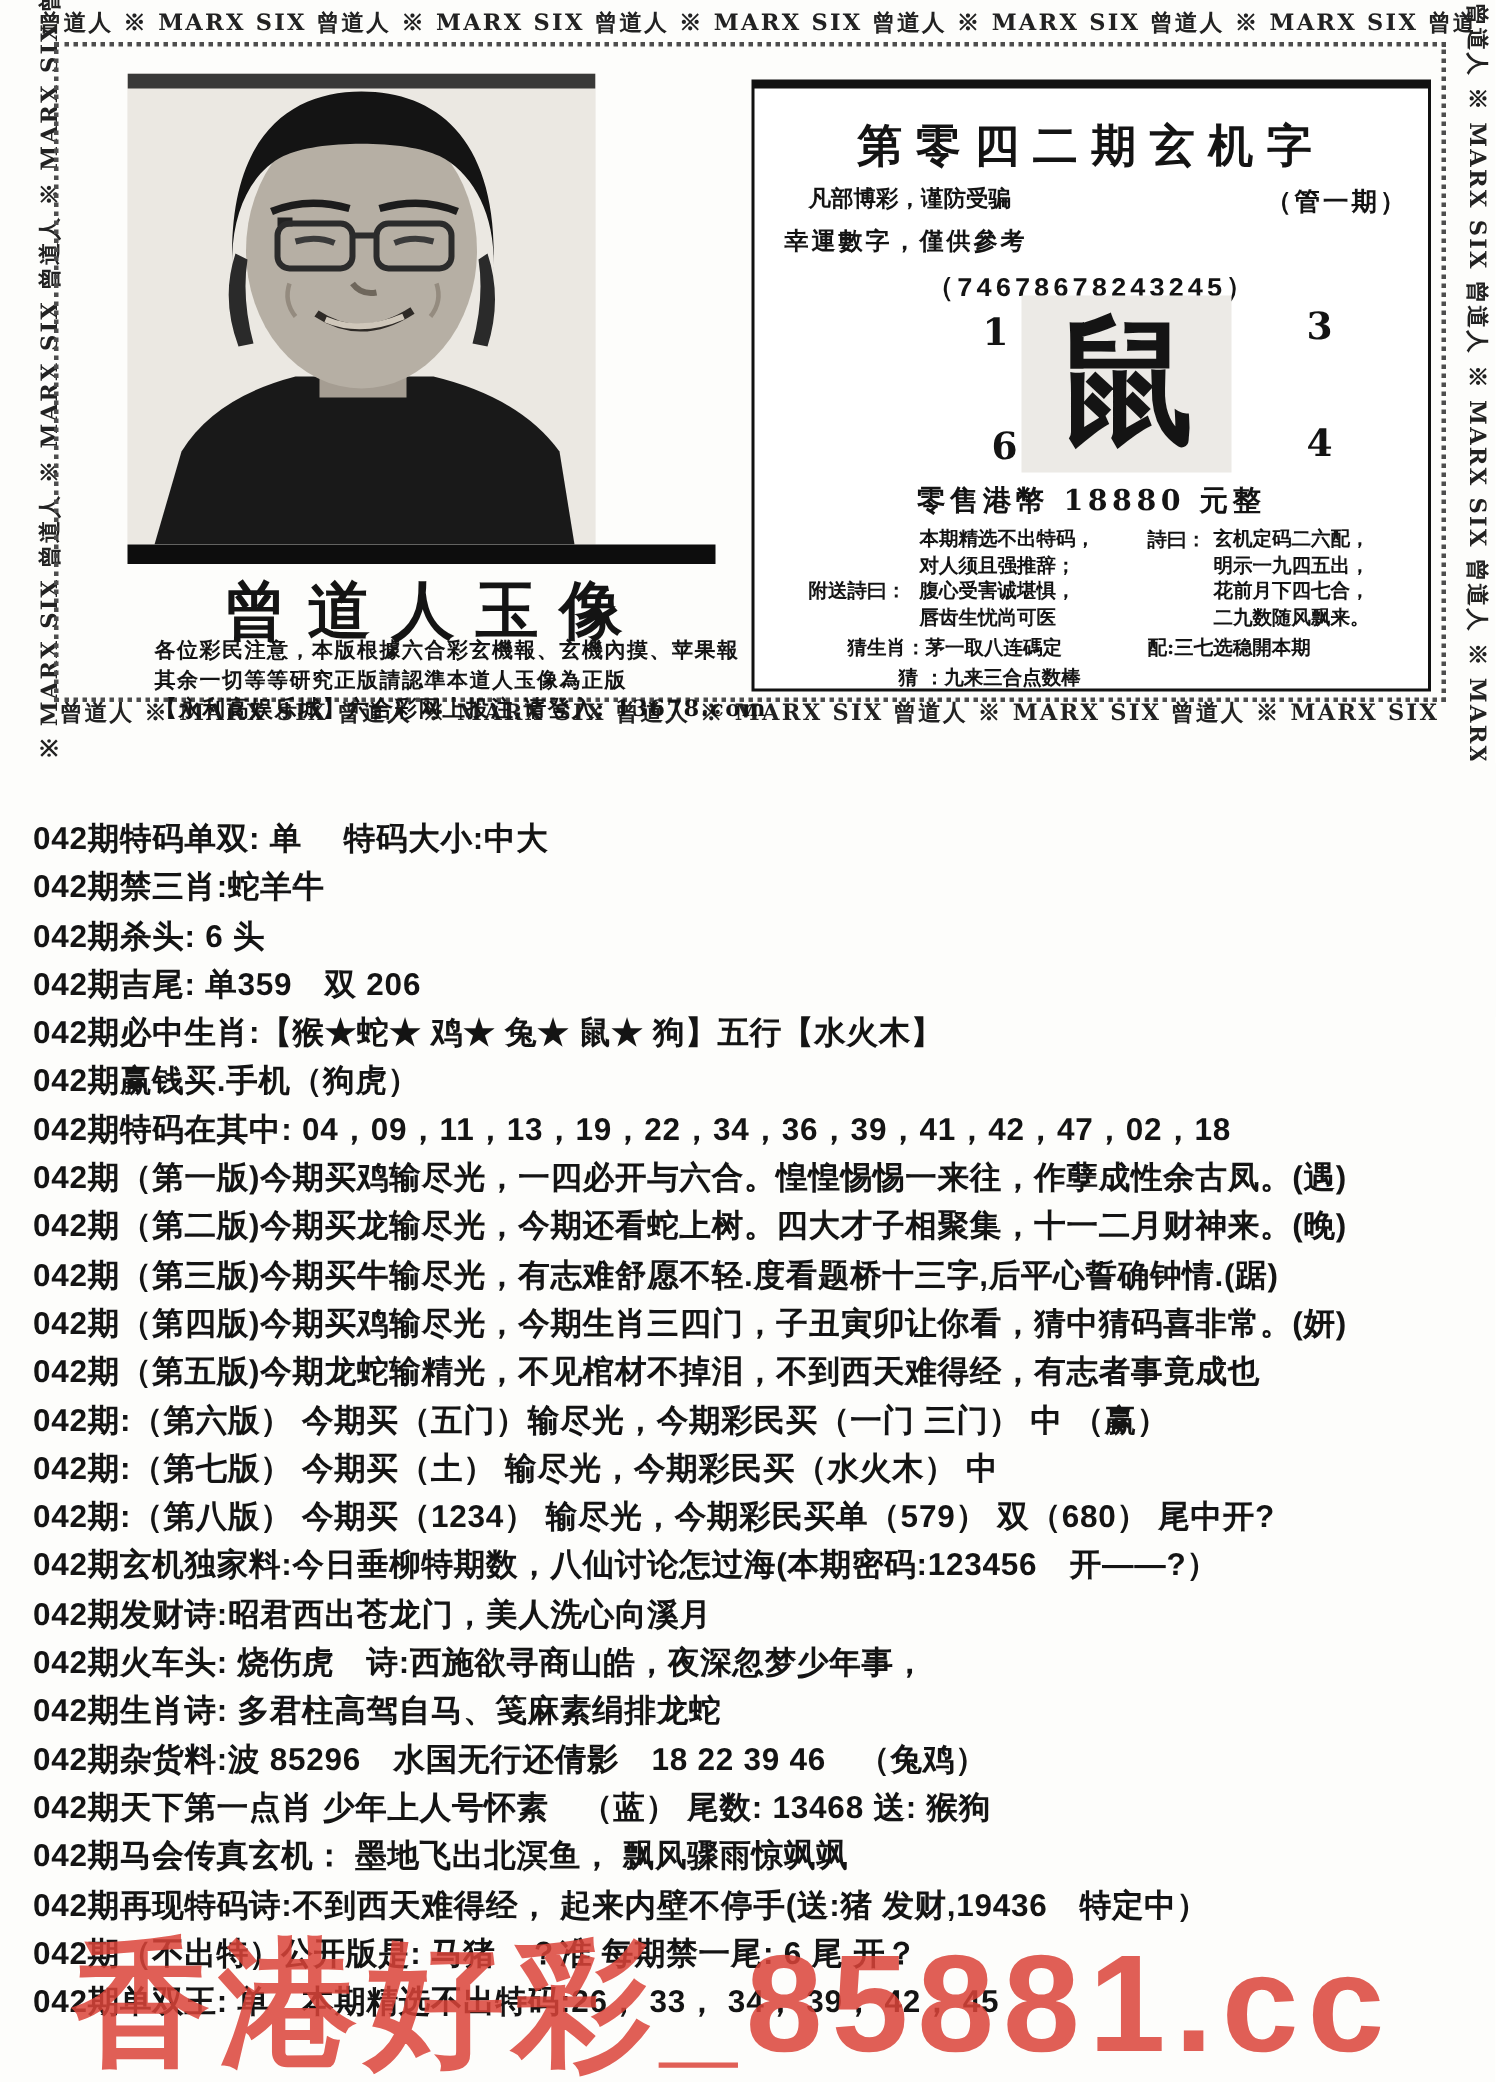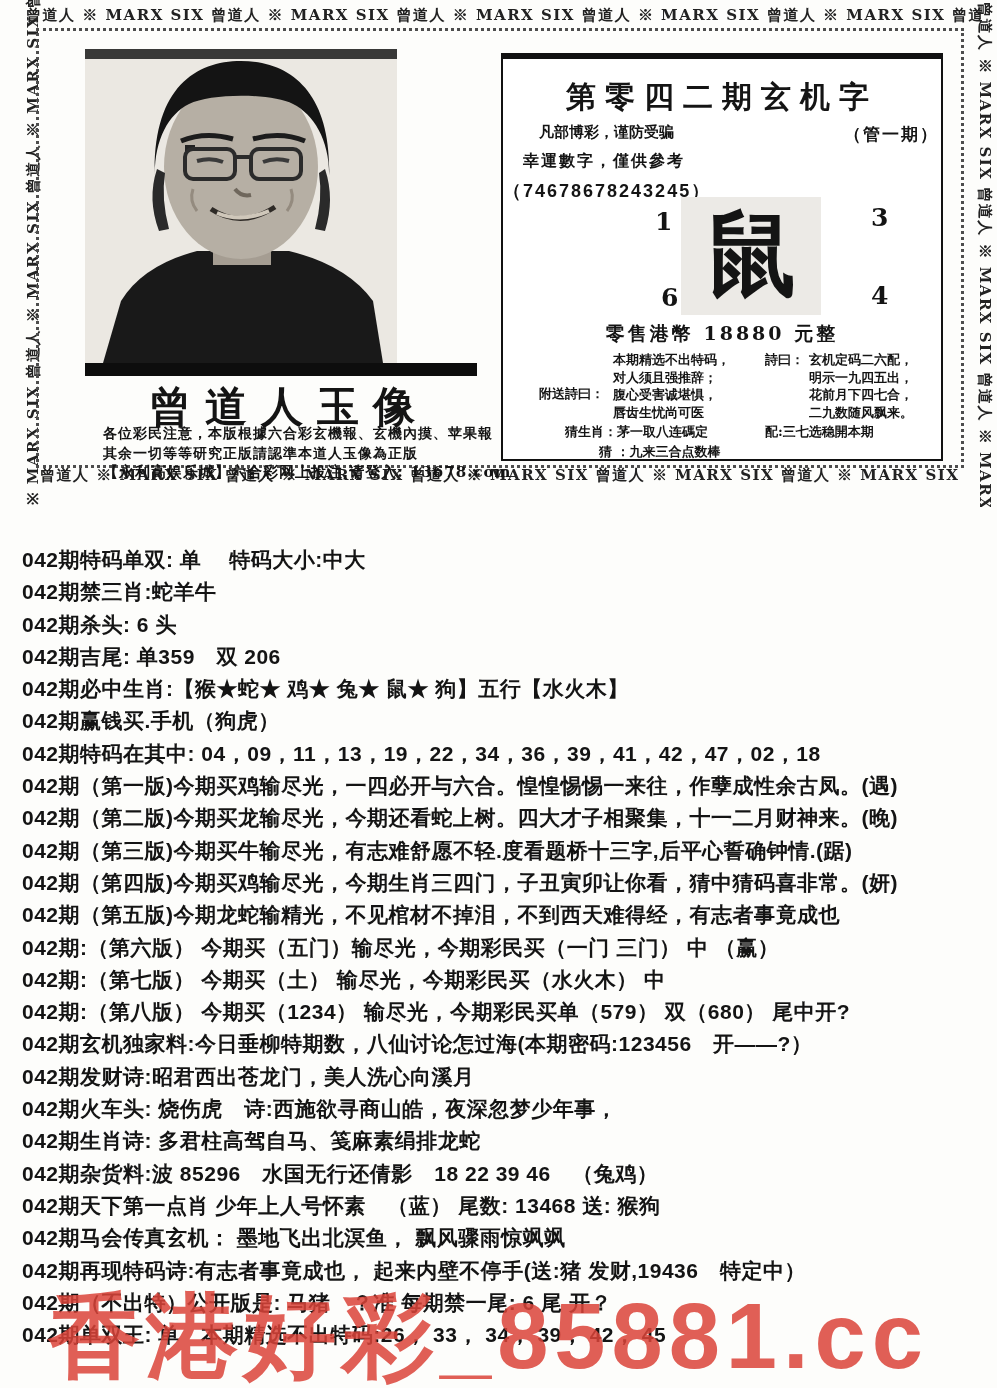--- a/index.html
+++ b/index.html
@@ -22,29 +22,29 @@
   .photo-bar{position:absolute;left:46px;top:332px;width:392px;height:13px;background:#0d0d0d;}
   .portrait-title{position:absolute;left:50px;top:348px;width:400px;text-align:center;
       font-family:"DejaVu Serif",serif;font-weight:700;font-size:42px;letter-spacing:14px;}
   .pnote{position:absolute;left:16px;font-family:"DejaVu Serif",serif;font-weight:700;
       font-size:14px;letter-spacing:1px;white-space:nowrap;margin-left:48px;}
   .pnote.n1{top:394px;}
   .pnote.n2{top:414px;}
   .pnote.casino{top:432px;font-size:15px;}
   
   .mbox{position:absolute;left:462px;top:22px;width:438px;height:400px;background:#fff;
-        border:2px solid #111;border-top:6px solid #111;}
+        border:2px solid #111;border-top:6px solid #111;padding-left:11px;}
   .mbox-title{position:absolute;left:0;top:18px;width:100%;text-align:center;
       font-family:"DejaVu Serif",serif;font-weight:700;font-size:30px;letter-spacing:9px;}
   .mrow1{position:absolute;left:36px;top:64px;width:400px;display:flex;justify-content:space-between;
       font-family:"DejaVu Serif",serif;font-weight:700;font-size:15px;}
   .mrow1 .mgr{font-size:17px;letter-spacing:2px;}
   .md2{position:absolute;left:20px;top:92px;font-family:"DejaVu Serif",serif;font-weight:700;font-size:16px;letter-spacing:2px;}
-  .mnums{position:absolute;left:0;top:120px;width:100%;text-align:left;
-      font-family:Liberation Sans, sans-serif;font-weight:700;font-size:18px;letter-spacing:2px;}
+  .mnums{position:absolute;left:0;top:120px;width:100%;text-align:center;
+      font-family:Liberation Mono, monospace;font-weight:700;font-size:18px;letter-spacing:2px;}
   .zod{position:absolute;left:0;top:146px;width:100%;height:112px;}
   .zchar{position:absolute;left:178px;top:-8px;width:140px;height:118px;background:#eceae6;
       text-align:center;font-family:"DejaVu Serif",serif;font-weight:700;font-size:92px;line-height:114px;}
   .znum{position:absolute;font-family:"DejaVu Serif",serif;font-weight:700;font-size:25px;}
   .znum.p1{left:152px;top:2px;}  .znum.p2{left:368px;top:-2px;}
   .znum.p3{left:158px;top:78px;} .znum.p4{left:368px;top:76px;}
   .price{position:absolute;left:0;top:262px;width:100%;text-align:center;
       font-family:"DejaVu Serif",serif;font-weight:700;font-size:19px;letter-spacing:3px;}
   .poem-label,.poem-lines,.gline{font-family:"DejaVu Serif",serif;font-weight:700;font-size:13px;}
   .poem1-label{position:absolute;left:36px;top:292px;margin-top:34px;}
@@ -157,20 +157,20 @@
     <div class="bline">042期:（第六版） 今期买（五门）输尽光，今期彩民买（一门 三门） 中 （赢）</div>
     <div class="bline">042期:（第七版） 今期买（土） 输尽光，今期彩民买（水火木） 中</div>
     <div class="bline">042期:（第八版） 今期买（1234） 输尽光，今期彩民买单（579） 双（680） 尾中开?</div>
     <div class="bline">042期玄机独家料:今日垂柳特期数，八仙讨论怎过海(本期密码:123456　开——?）</div>
     <div class="bline">042期发财诗:昭君西出苍龙门，美人洗心向溪月</div>
     <div class="bline">042期火车头: 烧伤虎　诗:西施欲寻商山皓，夜深忽梦少年事，</div>
     <div class="bline">042期生肖诗: 多君柱高驾自马、笺麻素绢排龙蛇</div>
     <div class="bline">042期杂货料:波 85296　水国无行还倩影　18 22 39 46　（兔鸡）</div>
     <div class="bline">042期天下第一点肖 少年上人号怀素　（蓝） 尾数: 13468 送: 猴狗</div>
     <div class="bline">042期马会传真玄机： 墨地飞出北溟鱼， 飘风骤雨惊飒飒</div>
-    <div class="bline">042期再现特码诗:有志者事竟成也， 起来内壁不停手(送:猪 发财,19436　特定中）</div>
+    <div class="bline">042期再现特码诗:不到西天难得经， 起来内壁不停手(送:猪 发财,19436　特定中）</div>
     <div class="bline">042期（不出特）公开版是: 马猪　？准 每期禁一尾: 6 尾 开？</div>
     <div class="bline">042期单双王: 单　本期精选不出特码:26， 33， 34， 39， 42， 45</div>
   </div>
 
   <div class="watermark">香港好彩_85881.cc</div>
 
 </div>
 
 </body></html>

